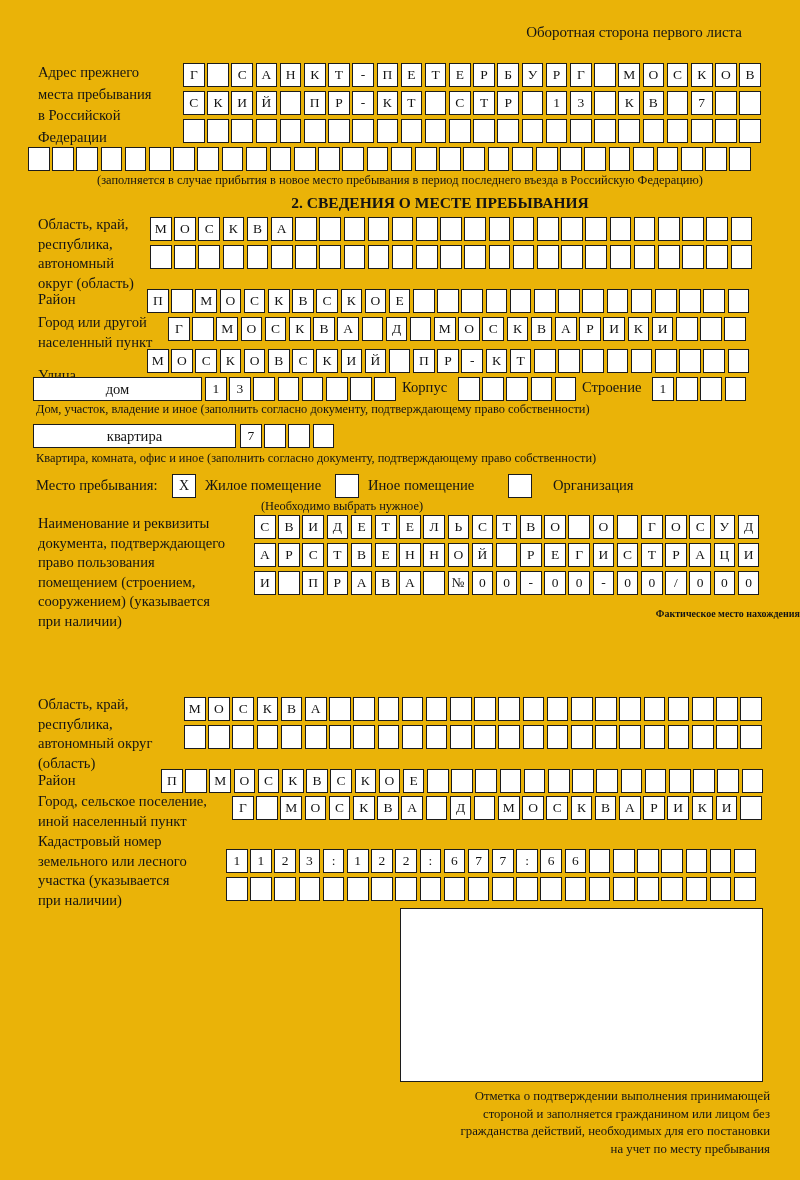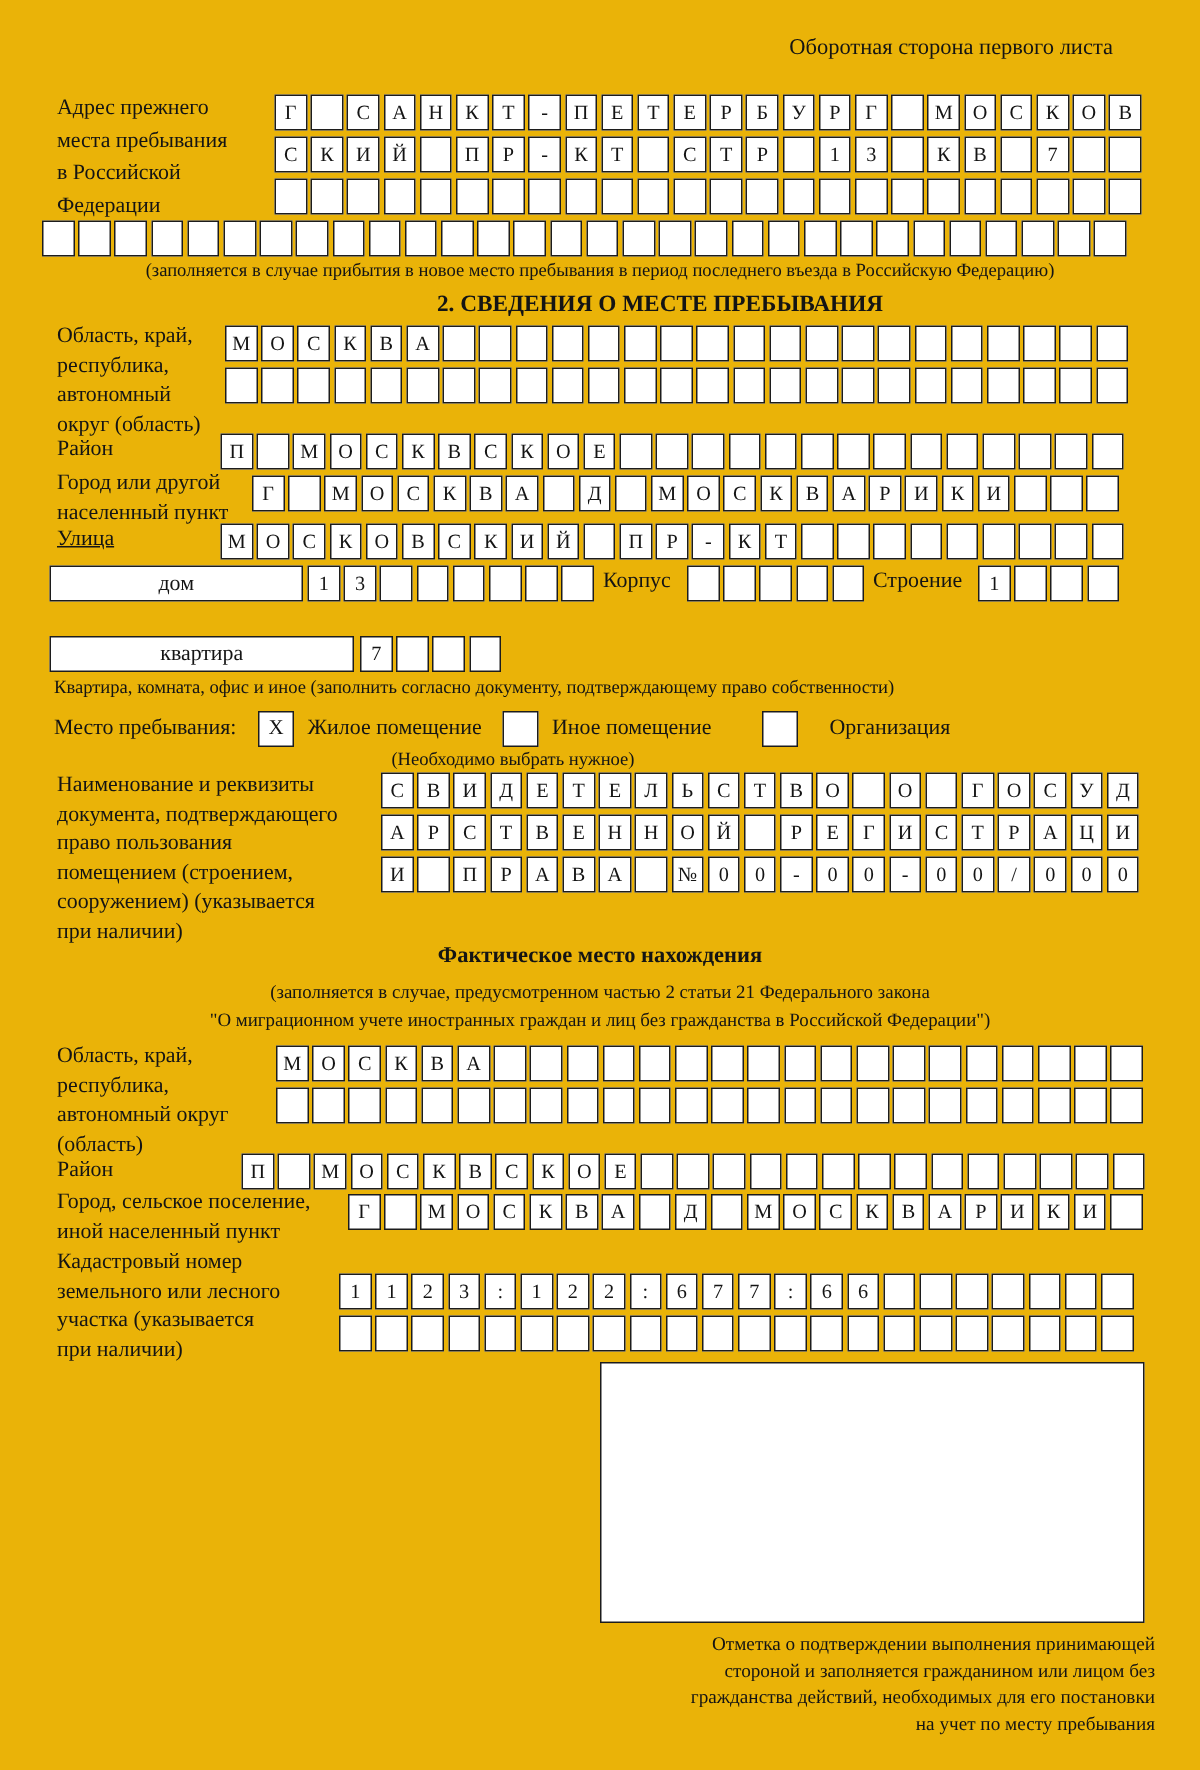--- a/index.html
+++ b/index.html
@@ -49,21 +49,21 @@
   .row-prev-4{left:28px;top:147px;}
   .note-prev{top:173px;}
   .sec2-title{top:194px;font-size:15.5px;padding-left:40px;}
   .lbl-region2{left:38px;top:215px;}
   .row-region2-1{left:150px;top:217px;}
   .row-region2-2{left:150px;top:245px;}
   .lbl-district2{left:38px;top:290px;}
   .row-district2{left:147px;top:289px;}
   .lbl-city2{left:38px;top:313px;}
   .row-city2{left:168px;top:317px;}
-  .lbl-street2{left:38px;top:350px;text-decoration:underline;}
+  .lbl-street2{left:38px;top:366px;}
   .row-street2{left:147px;top:349px;}
   .house-box{left:33px;top:377px;width:169px;height:24px;}
   .row-house{left:205px;top:377px;}
   .lbl-korpus{left:402px;top:379px;font-size:14.6px;}
   .row-korpus{left:458px;top:377px;}
   .lbl-stroenie{left:582px;top:379px;font-size:14.6px;}
   .row-stroenie{left:652px;top:377px;}
   .note-house{left:36px;top:402px;}
   .apt-box{left:33px;top:424px;width:203px;height:24px;}
   .row-apt{left:240px;top:424px;}
@@ -73,21 +73,21 @@
   .optlbl-0{left:205px;top:477px;}
   .chk-1{left:335px;top:474px;}
   .optlbl-1{left:368px;top:477px;}
   .chk-2{left:508px;top:474px;}
   .optlbl-2{left:553px;top:477px;}
   .note-stay{top:499px;left:0;width:684px;text-align:center;}
   .lbl-doc{left:38px;top:514px;}
   .row-doc-1{left:254px;top:515px;}
   .row-doc-2{left:254px;top:543px;}
   .row-doc-3{left:254px;top:571px;}
-  .fact-title{top:629px;font-size:15px;}
+  .fact-title{top:608px;font-size:10px;text-align:right;}
   .fact-notes{top:652px;font-size:12.6px;line-height:19px;}
   .lbl-region3{left:38px;top:695px;}
   .row-region3-1{left:184px;top:697px;}
   .row-region3-2{left:184px;top:725px;}
   .lbl-district3{left:38px;top:771px;}
   .row-district3{left:161px;top:769px;}
   .lbl-city3{left:38px;top:792px;}
   .row-city3{left:232px;top:796px;}
   .lbl-cad{left:38px;top:832px;}
   .row-cad-1{left:226px;top:849px;}
@@ -392,20 +392,21 @@
       <span class="cell"></span>
       <span class="cell"></span>
     </div>
   <div class="abs lbl-stroenie">Строение</div>
   <div class="abs cellrow row-stroenie">
       <span class="cell">1</span>
       <span class="cell"></span>
       <span class="cell"></span>
       <span class="cell"></span>
     </div>
+  <div class="abs note note-house">Дом, участок, владение и иное (заполнить согласно документу, подтверждающему право собственности)</div>
 
   <div class="abs labelbox apt-box">квартира</div>
   <div class="abs cellrow row-apt">
       <span class="cell">7</span>
       <span class="cell"></span>
       <span class="cell"></span>
       <span class="cell"></span>
     </div>
   <div class="abs note note-apt">Квартира, комната, офис и иное (заполнить согласно документу, подтверждающему право собственности)</div>
 
@@ -490,24 +491,20 @@
       <span class="cell">-</span>
       <span class="cell">0</span>
       <span class="cell">0</span>
       <span class="cell">/</span>
       <span class="cell">0</span>
       <span class="cell">0</span>
       <span class="cell">0</span>
     </div>
 
   <div class="abs center bold fact-title">Фактическое место нахождения</div>
-  <div class="abs center fact-notes">
-      <div class="line">(заполняется в случае, предусмотренном частью 2 статьи 21 Федерального закона</div>
-      <div class="line">"О миграционном учете иностранных граждан и лиц без гражданства в Российской Федерации")</div>
-    </div>
 
   <div class="abs lbl lbl-region3">
       <div class="line">Область, край,</div>
       <div class="line">республика,</div>
       <div class="line">автономный округ</div>
       <div class="line">(область)</div>
     </div>
   <div class="abs cellrow row-region3-1">
       <span class="cell">М</span>
       <span class="cell">О</span>

